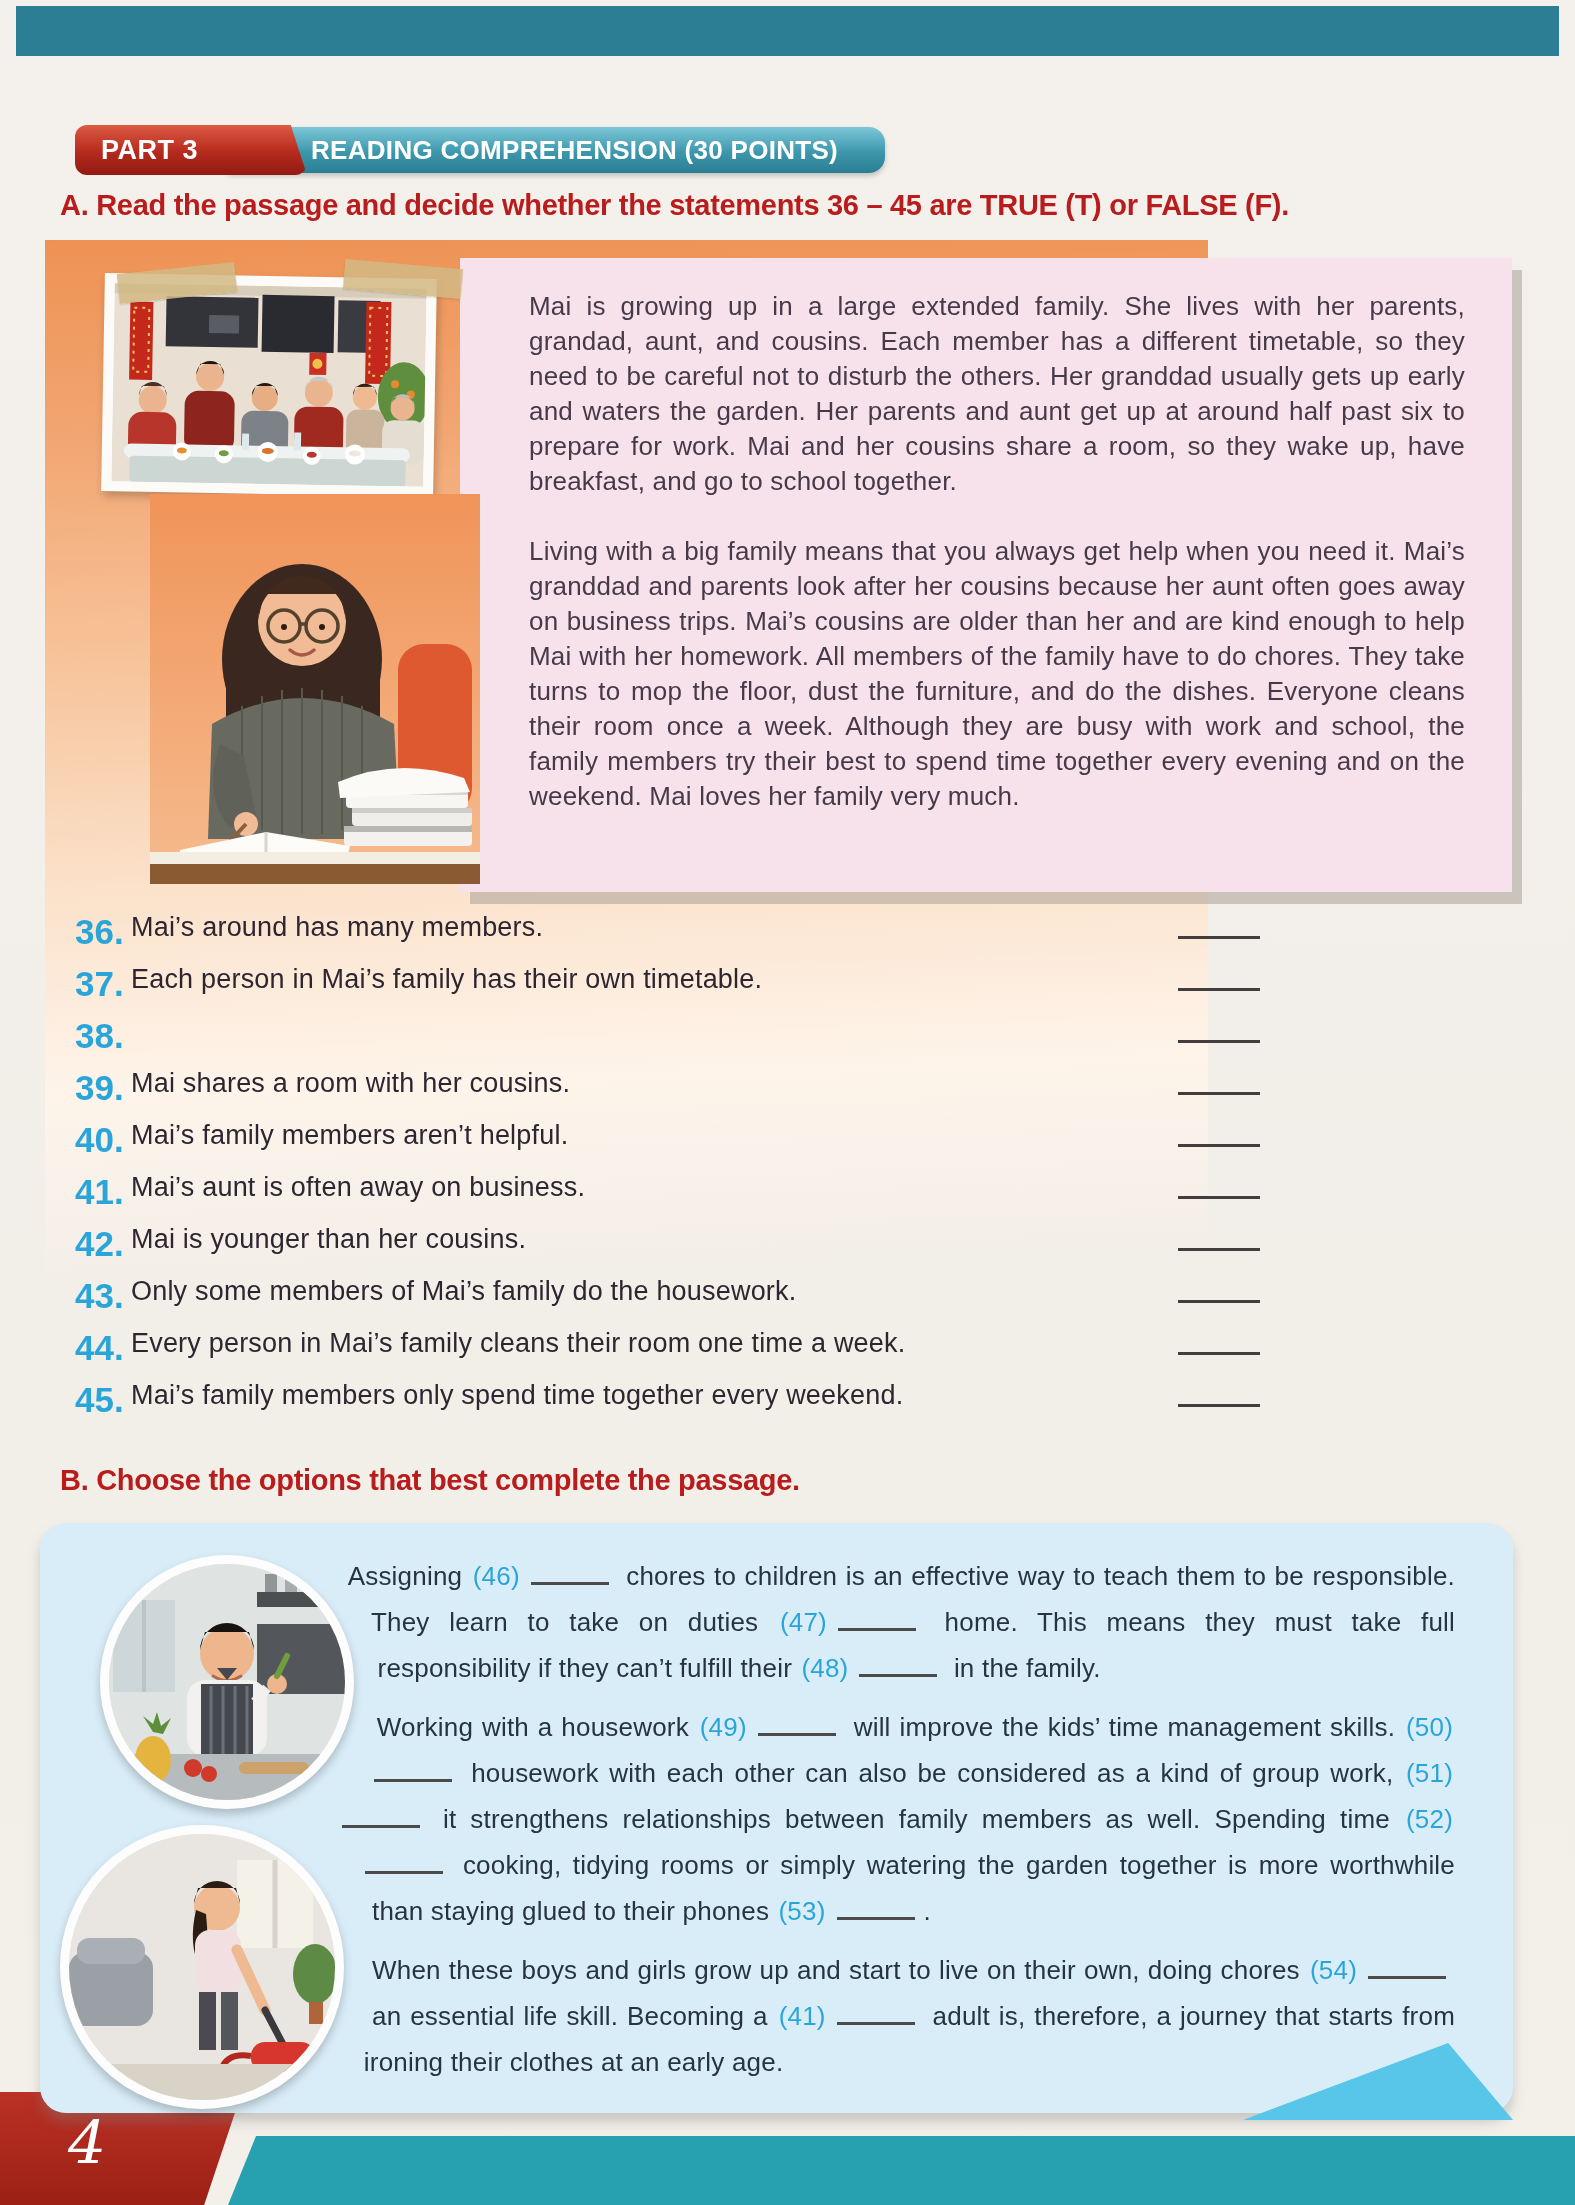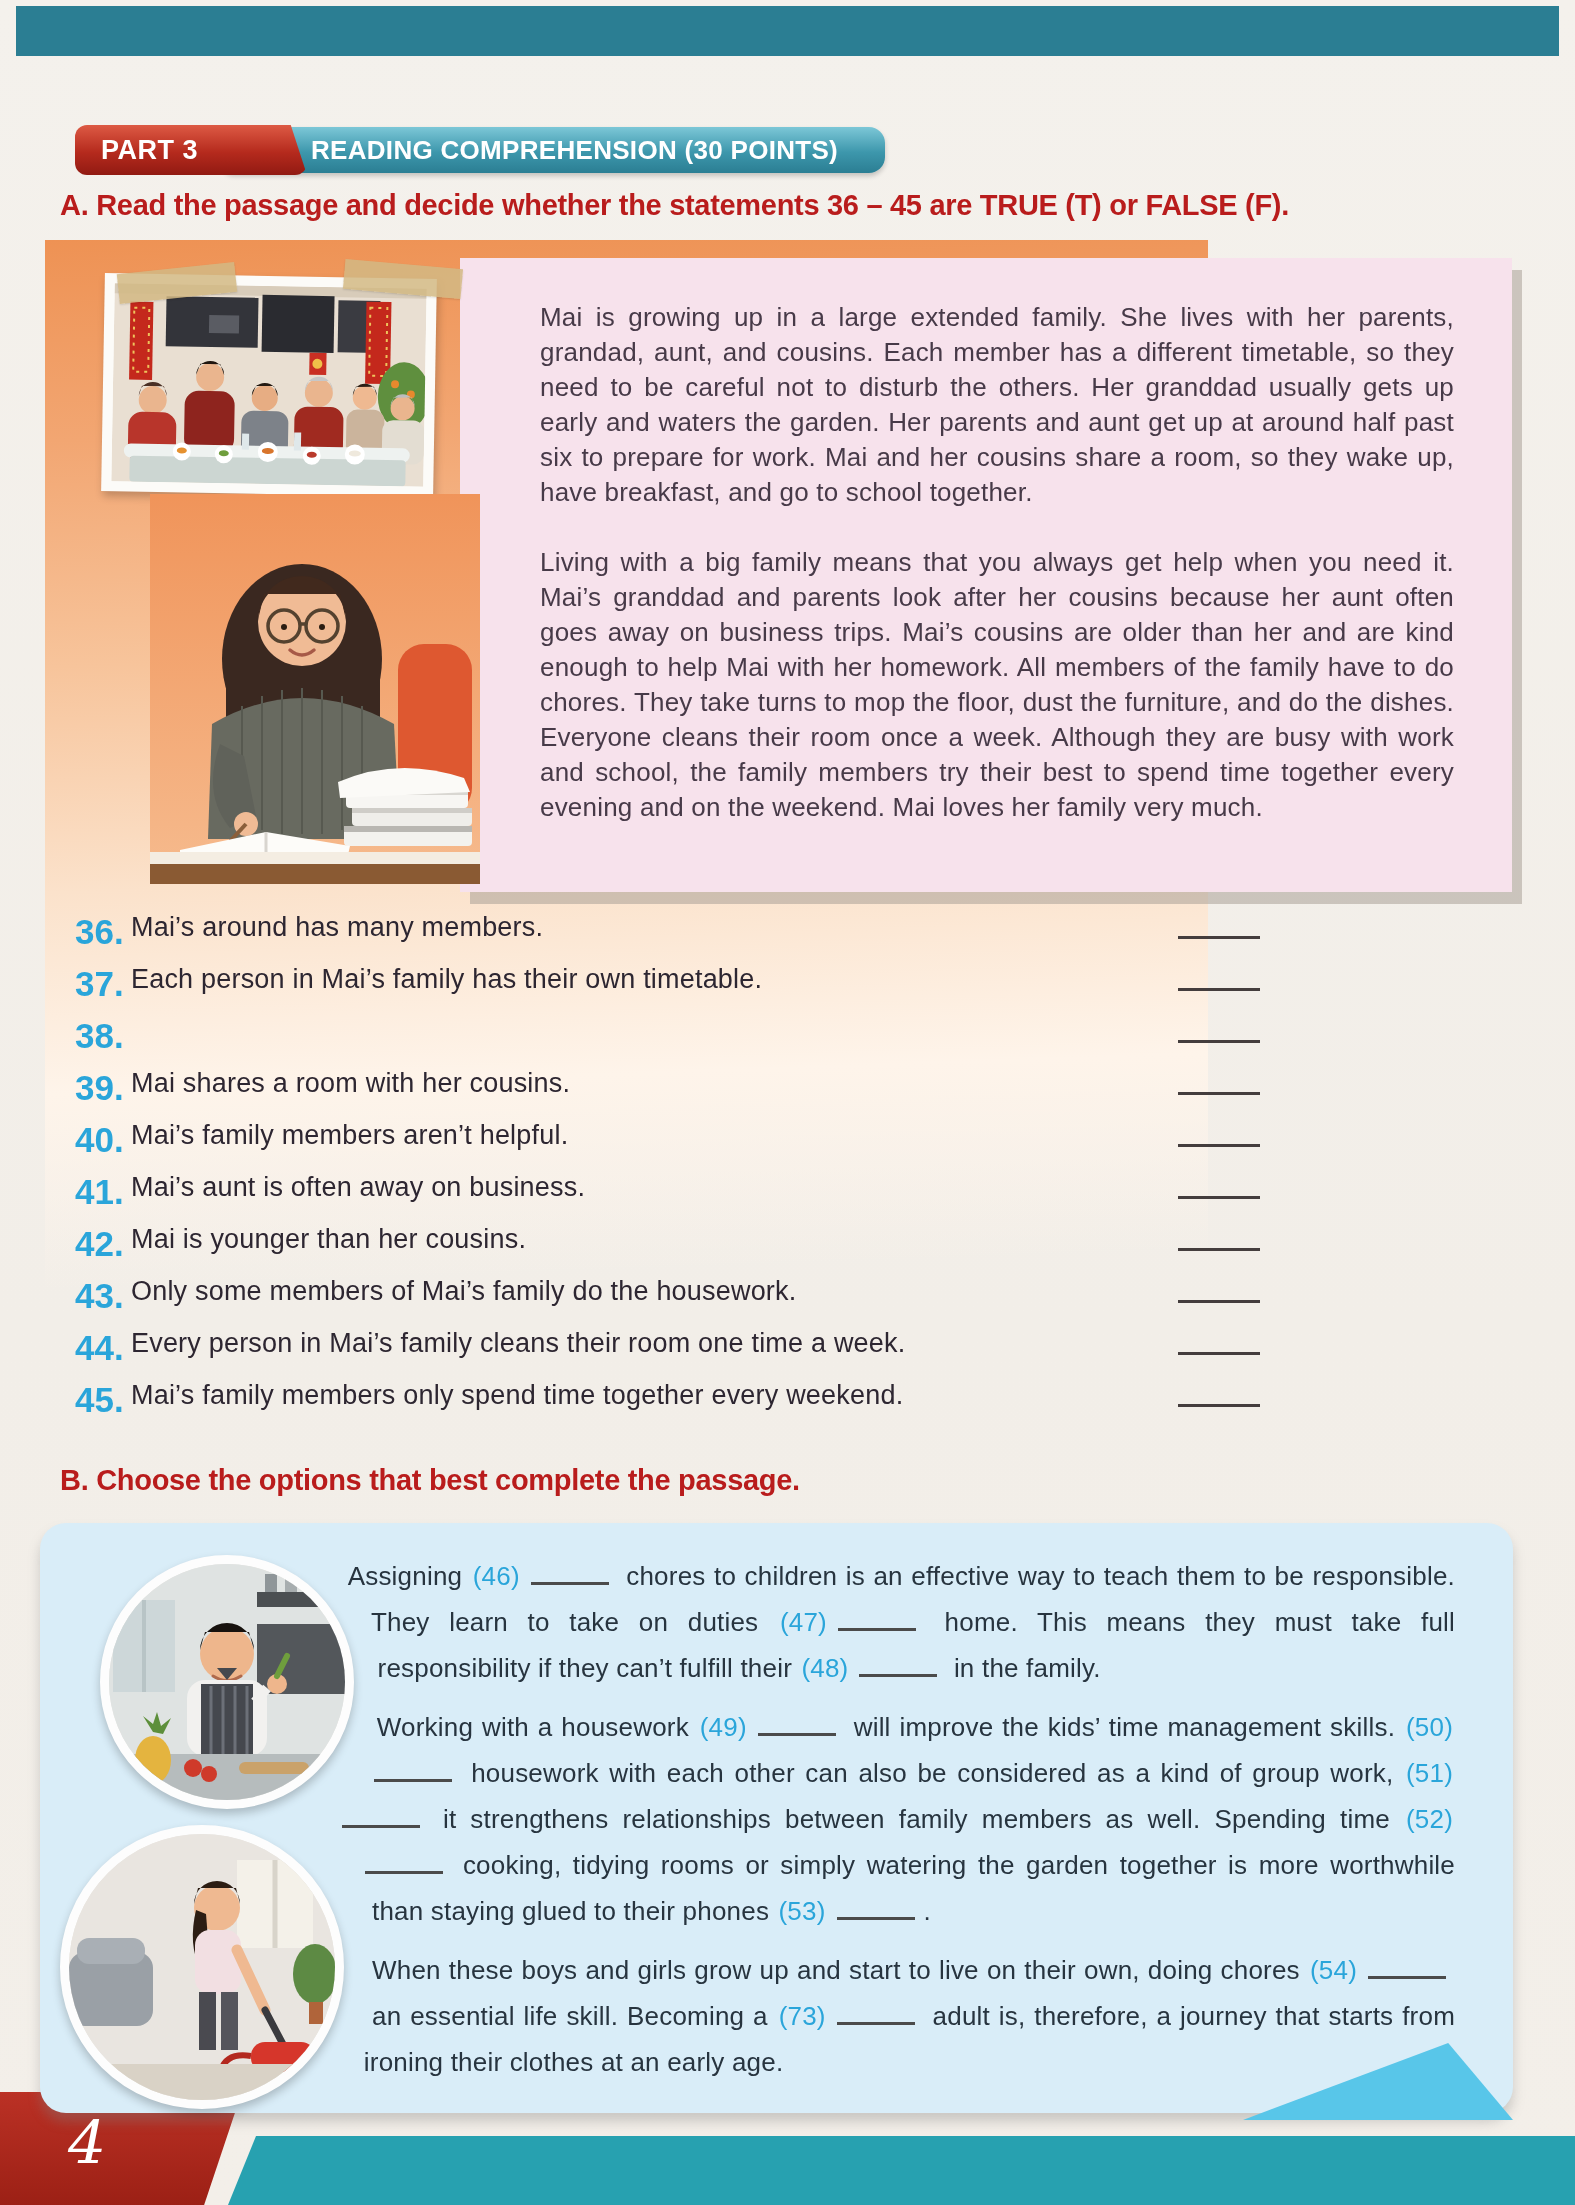--- a/index.html
+++ b/index.html
@@ -36,21 +36,21 @@
     position:absolute;left:45px;top:240px;width:1163px;height:1215px;z-index:1;
     background:linear-gradient(178deg,#ee9254 0%,#f2a672 16%,#f7c49b 34%,#fbe2cb 52%,#fef4ea 68%,rgba(255,255,255,0) 84%);
   }
   
   .pink-box{
     position:absolute;left:460px;top:258px;width:1052px;height:634px;z-index:2;
     background:#f7e2ec;box-shadow:10px 12px 0 rgba(170,160,152,.55);
     padding:26px 42px 0 64px;box-sizing:border-box;
   }
   .pink-box p{
-    margin:16px;font-size:26px;line-height:35px;color:#473a48;
+    margin:5px;font-size:26px;line-height:35px;color:#473a48;
     text-align:justify;letter-spacing:.2px;
   }
   .pink-box p + p{margin-top:35px;}
   
   .family-photo{
     position:absolute;left:103px;top:276px;width:312px;height:198px;z-index:3;
     background:#fcfbf8;padding:10px;transform:rotate(1deg);
     box-shadow:2px 5px 9px rgba(0,0,0,.22);
   }
   .tape{position:absolute;z-index:4;background:rgba(210,185,132,.85);box-shadow:0 1px 2px rgba(0,0,0,.12);}
@@ -359,20 +359,20 @@
         <line x1="196" y1="176" x2="216" y2="214" stroke="#3a3a3e" stroke-width="7" stroke-linecap="round"></line>
         <rect x="182" y="208" width="64" height="30" rx="14" fill="#d6362b"></rect>
         <circle cx="198" cy="238" r="8" fill="#2e2e30"></circle>
           <circle cx="232" cy="238" r="8" fill="#2e2e30"></circle>
         <path d="M182,222 q-24,-4 -30,14" fill="none" stroke="#b3281e" stroke-width="6"></path>
         <rect x="0" y="230" width="266" height="36" fill="#d9d2c6"></rect>
       </svg>
     </div>
     <p>Assigning <span class="b-num">(46)</span><span class="fill-blank"></span> chores to children is an effective way to teach them to be responsible. They learn to take on duties <span class="b-num">(47)</span><span class="fill-blank"></span> home. This means they must take full responsibility if they can’t fulfill their <span class="b-num">(48)</span><span class="fill-blank"></span> in the family.</p>
     <p>Working with a housework <span class="b-num">(49)</span><span class="fill-blank"></span> will improve the kids’ time management skills. <span class="b-num">(50)</span><span class="fill-blank"></span> housework with each other can also be considered as a kind of group work, <span class="b-num">(51)</span><span class="fill-blank"></span> it strengthens relationships between family members as well. Spending time <span class="b-num">(52)</span><span class="fill-blank"></span> cooking, tidying rooms or simply watering the garden together is more worthwhile than staying glued to their phones <span class="b-num">(53)</span><span class="fill-blank"></span>.</p>
-    <p>When these boys and girls grow up and start to live on their own, doing chores <span class="b-num">(54)</span><span class="fill-blank"></span> an essential life skill. Becoming a <span class="b-num">(73)</span><span class="fill-blank"></span> adult is, therefore, a journey that starts from ironing their clothes at an early age.</p>
+    <p>When these boys and girls grow up and start to live on their own, doing chores <span class="b-num">(54)</span><span class="fill-blank"></span> an essential life skill. Becoming a <span class="b-num">(41)</span><span class="fill-blank"></span> adult is, therefore, a journey that starts from ironing their clothes at an early age.</p>
   </div>
 </div>
 <div class="cyan-triangle"></div>
 
 <div class="footer-red"></div>
 <div class="page-num">4</div>
 <div class="footer-teal"></div>
 
 </body></html>

